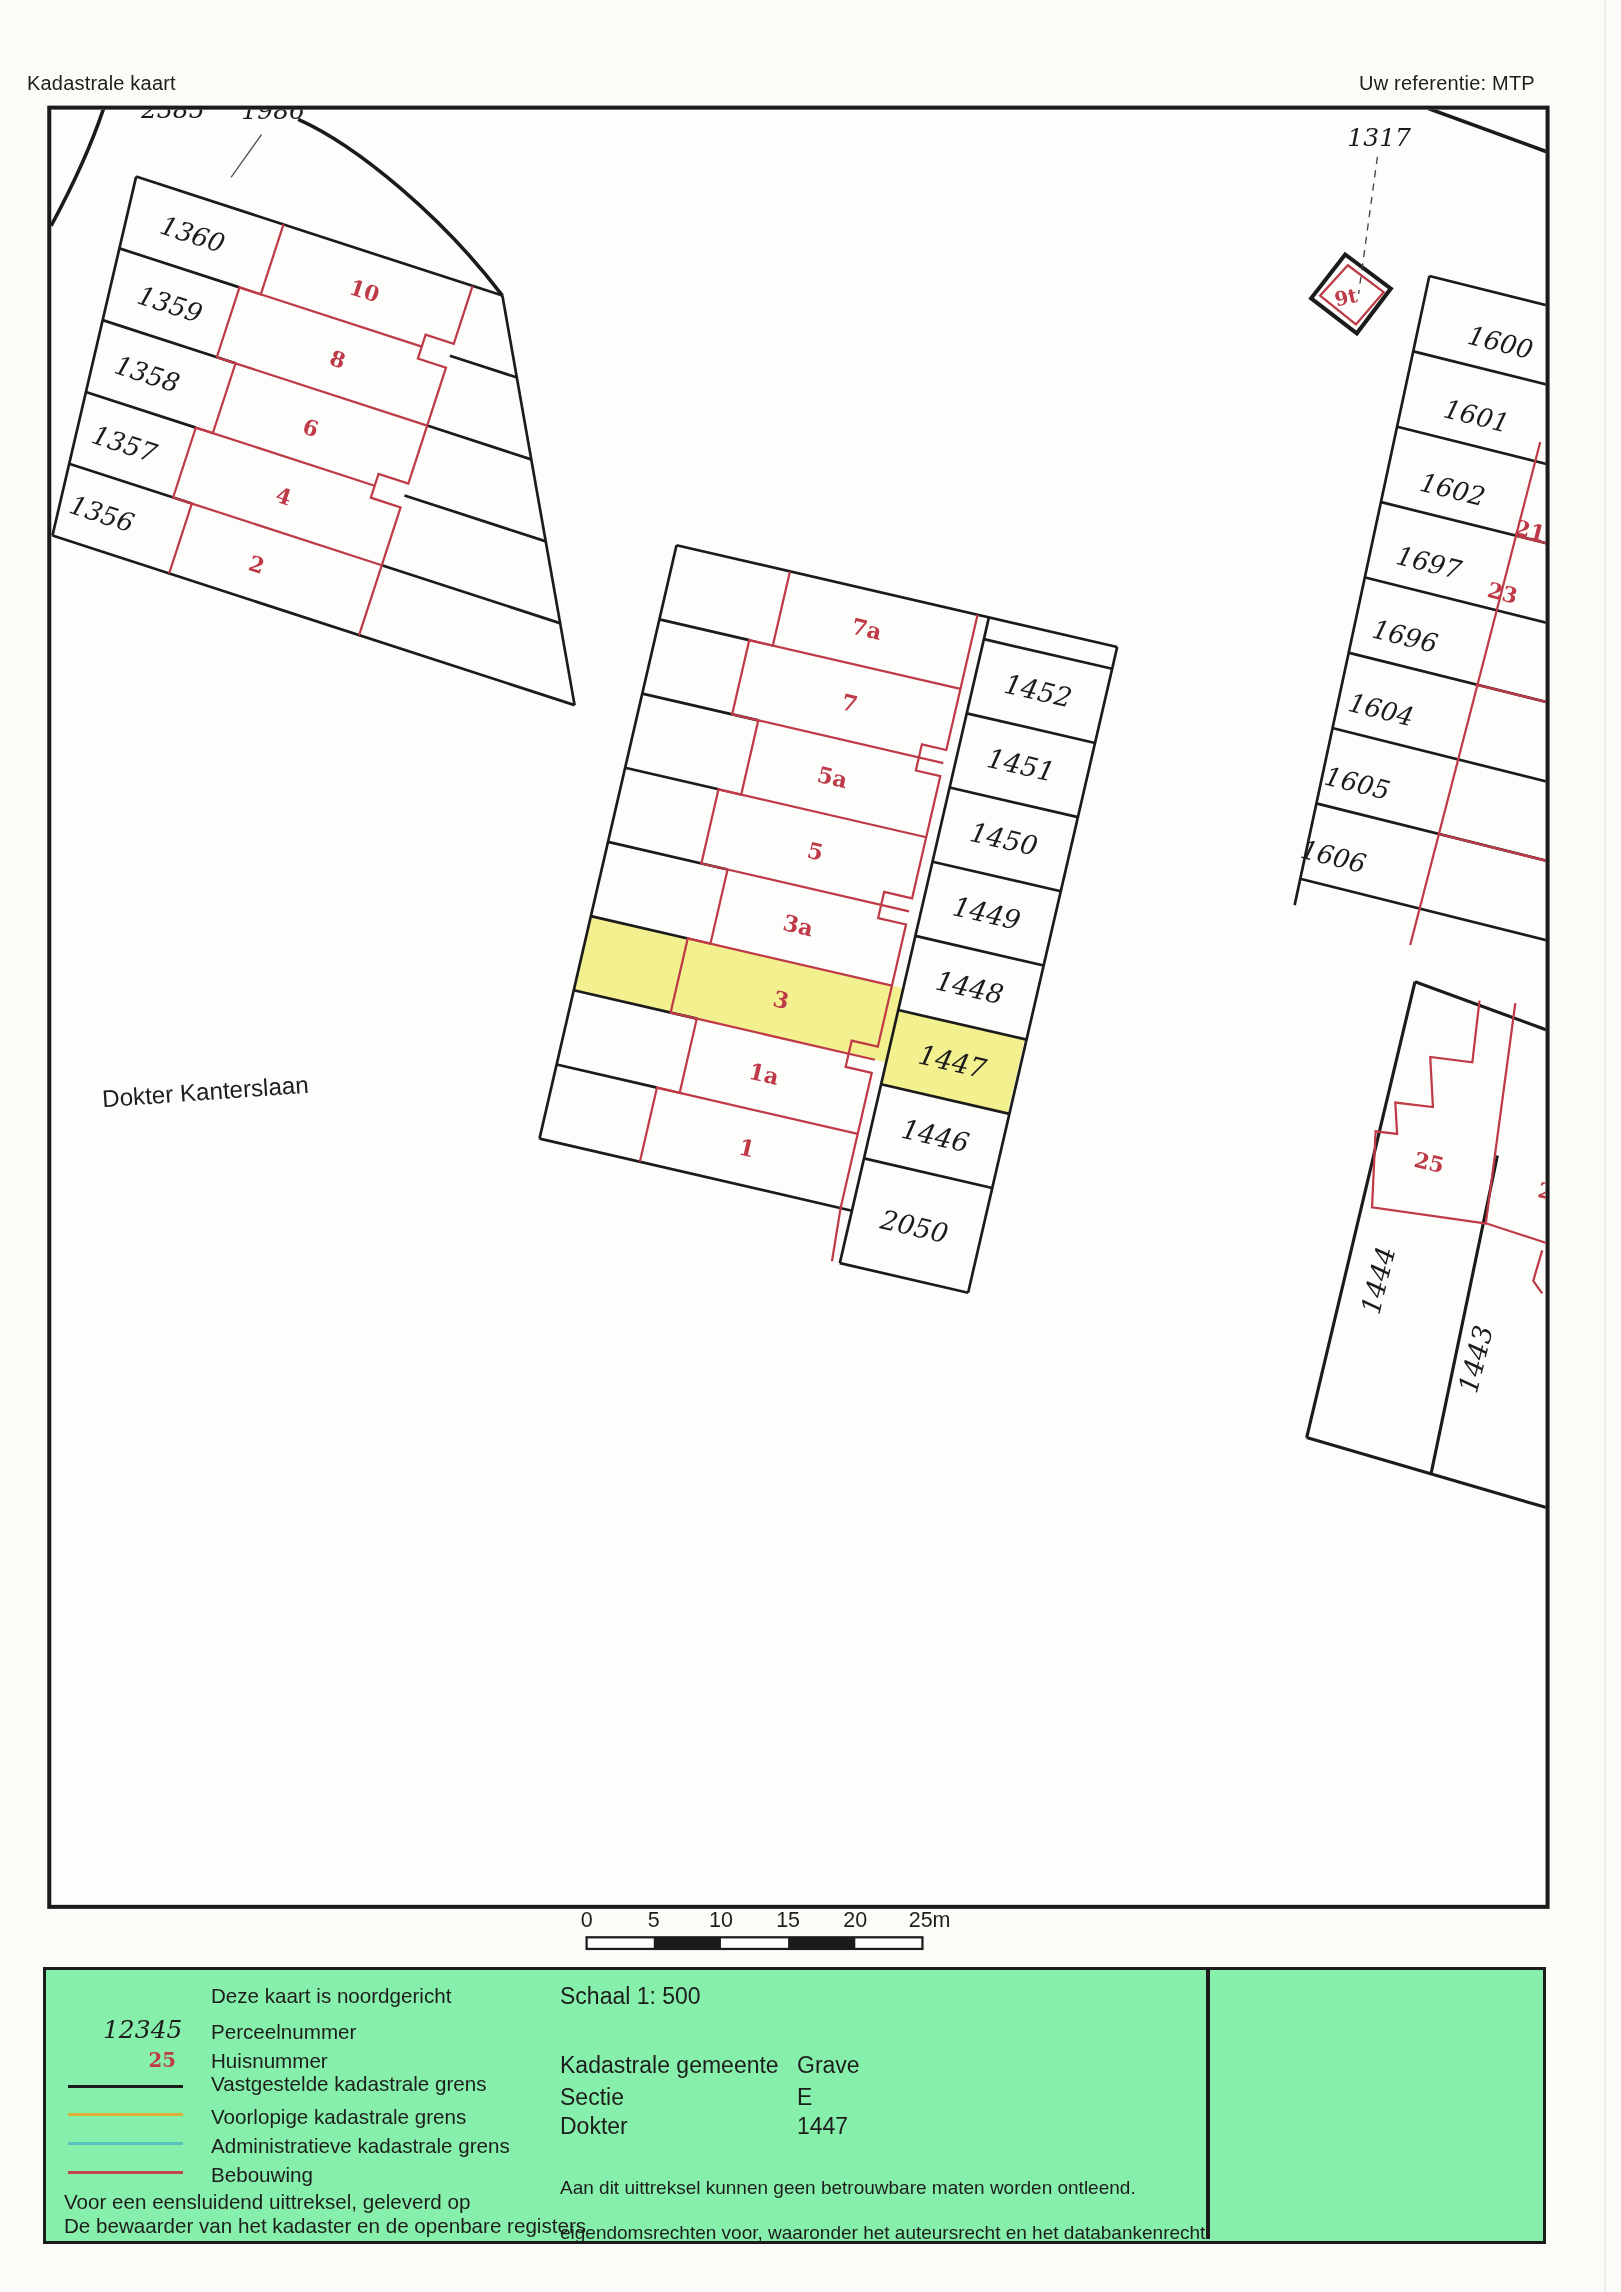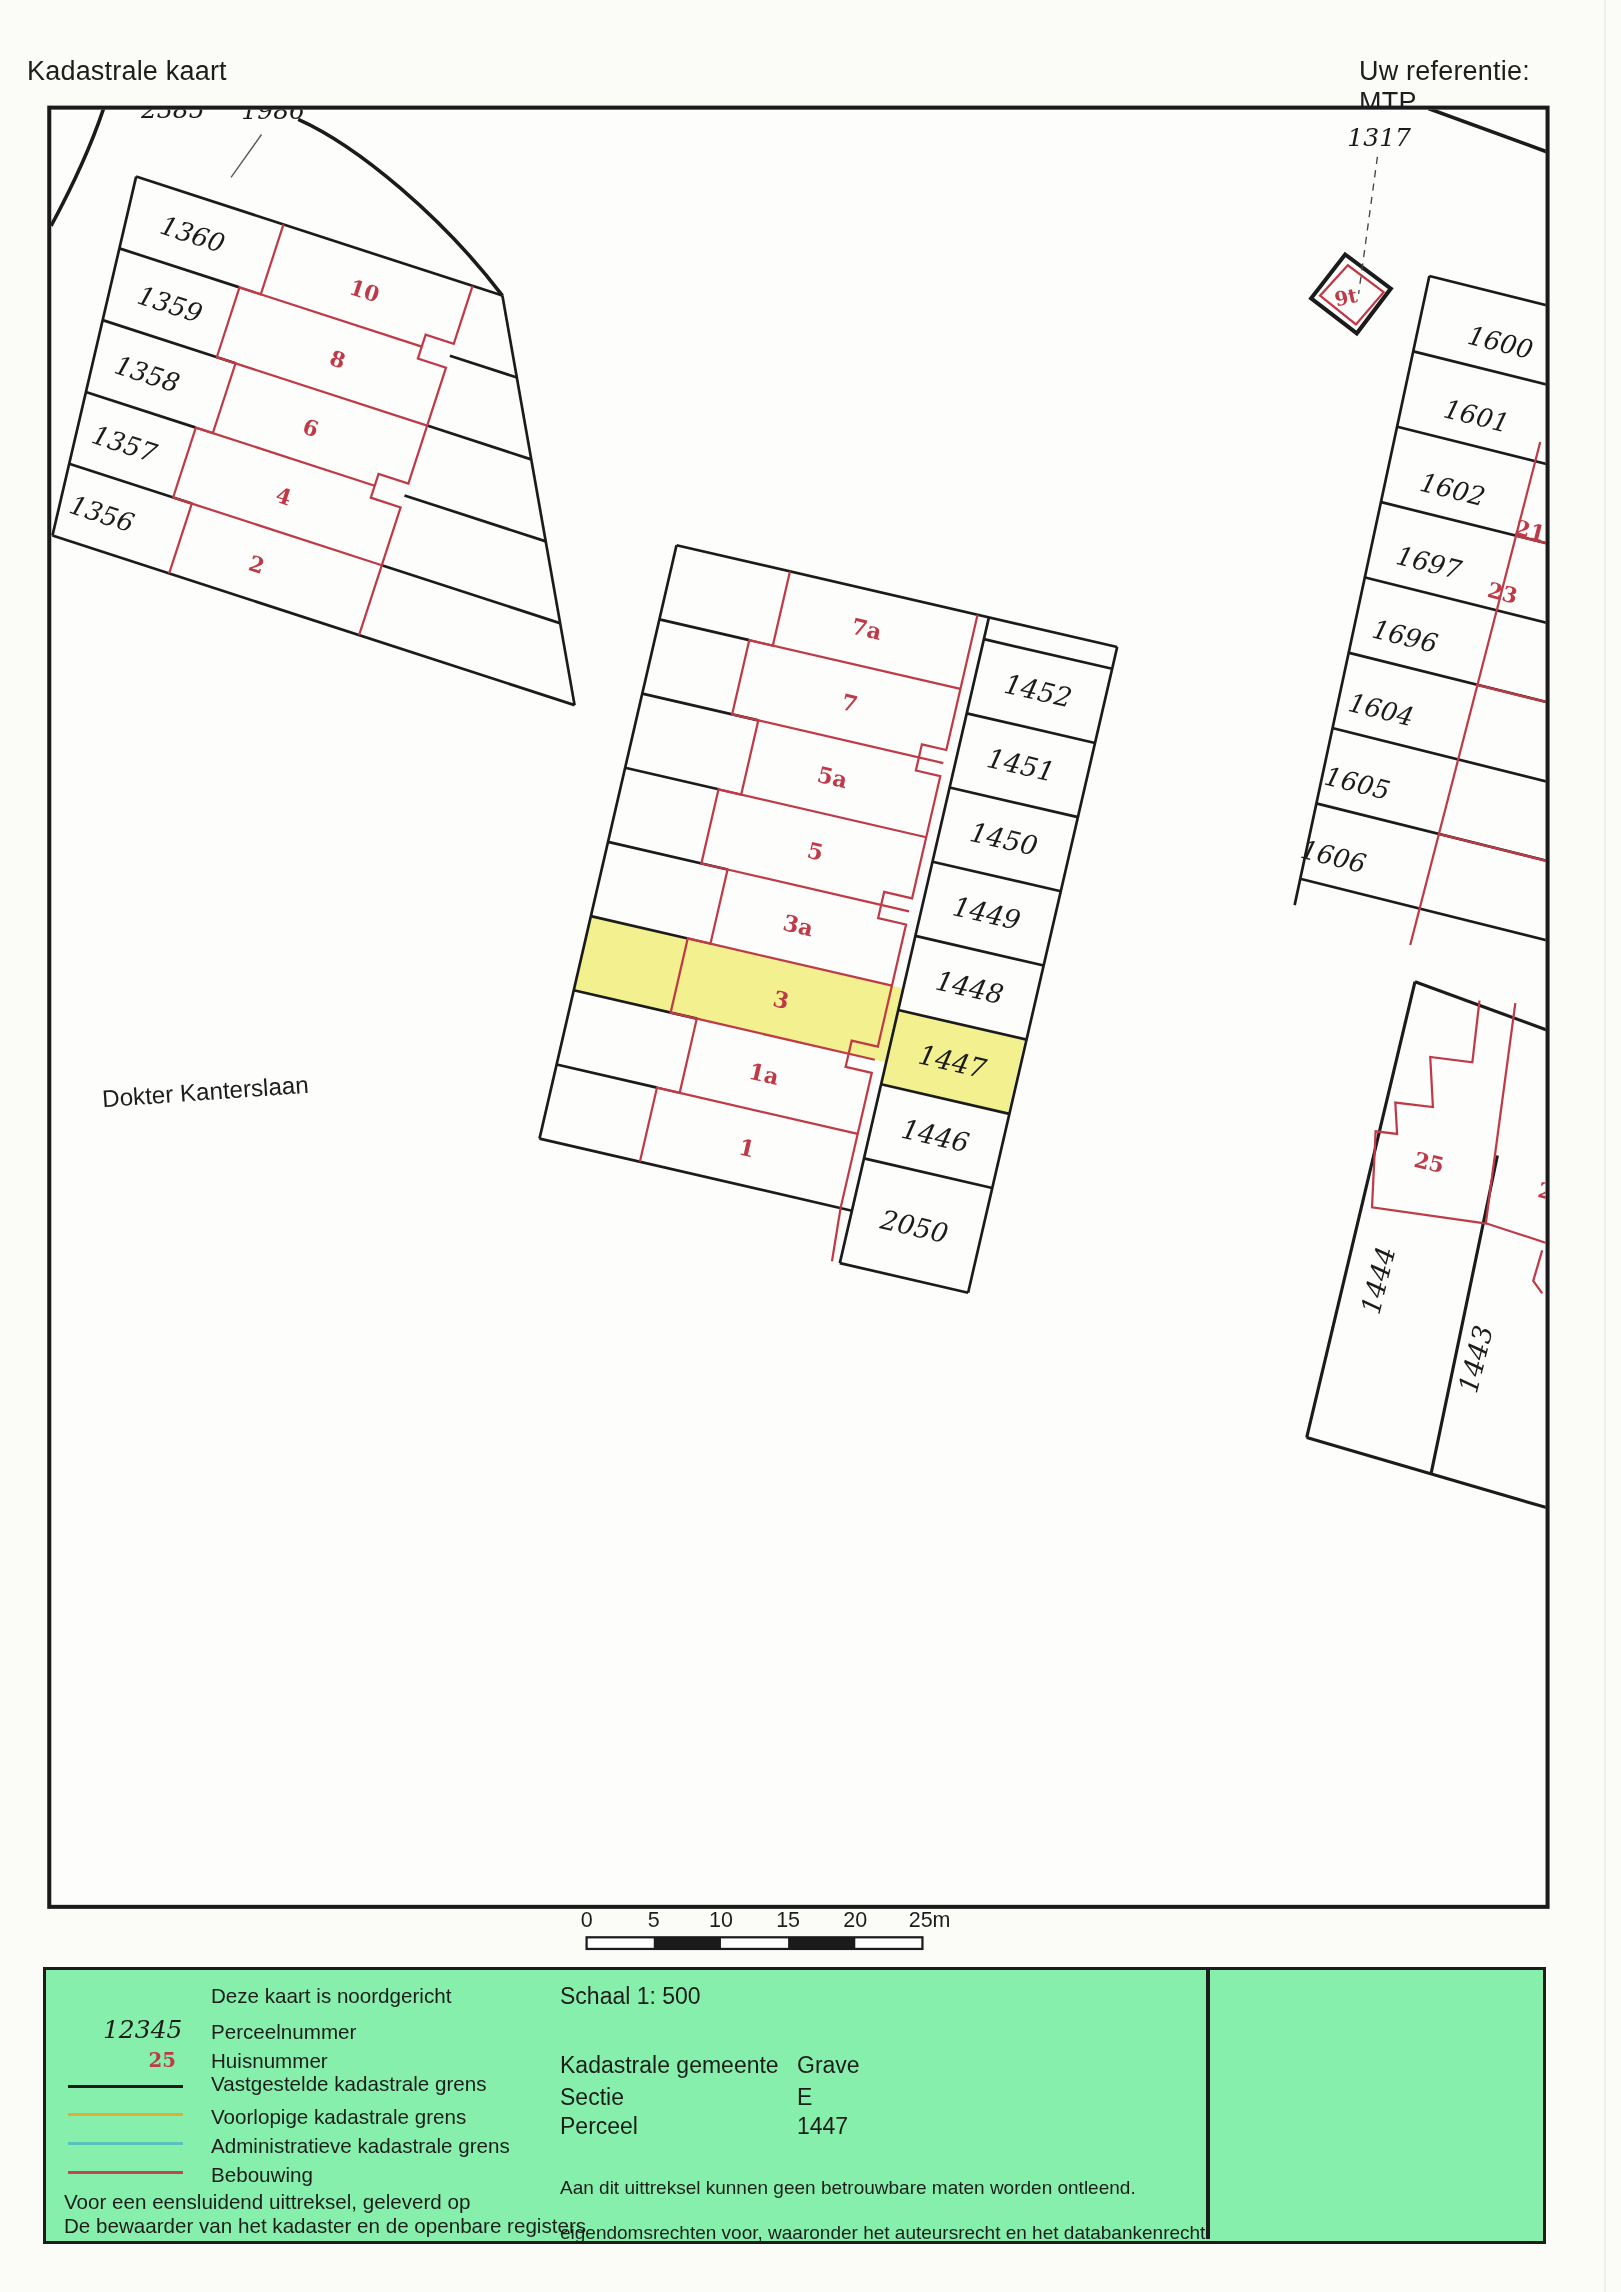--- a/index.html
+++ b/index.html
@@ -5,21 +5,21 @@
   html,body{margin:0;padding:0;}
   body{
     width:1621px;height:2293px;position:relative;
     background:#fbfbf8;
     font-family:"Liberation Sans", sans-serif;
     color:#1d1d1b;
     overflow:hidden;
   }
   .abs{position:absolute;}
   #map-svg{position:absolute;left:0;top:0;}
-  .hdr{font-size:27px;letter-spacing:0.2px;}
+  .hdr{font-size:20px;letter-spacing:0.2px;margin-top:16px;}
   
   .legend-box{
     left:43px;top:1967px;width:1497px;height:271px;
     border:3.6px solid #1c1c1c;background:#86efac;
   }
   .legend-box .row{position:absolute;font-size:20.6px;white-space:nowrap;}
   .sample-line{position:absolute;width:115px;height:2.7px;}
   .sample-num{position:absolute;text-align:right;width:115px;}
   .vdivider{position:absolute;left:1160px;top:-1.8px;width:3.6px;height:271px;background:#1c1c1c;}
   .info-label{position:absolute;font-size:23px;}
@@ -229,21 +229,21 @@
   <div class="row" style="left:18px;top:244px;">De bewaarder van het kadaster en de openbare registers</div>
 
   <div class="info-label" style="left:514px;top:12.5px;">Schaal 1: 500</div>
 
   <div class="info-label" style="left:514px;top:82px;">Kadastrale gemeente</div>
   <div class="info-value" style="left:751px;top:82px;">Grave</div>
 
   <div class="info-label" style="left:514px;top:114px;">Sectie</div>
   <div class="info-value" style="left:751px;top:114px;">E</div>
 
-  <div class="info-label" style="left:514px;top:143px;">Perceel</div>
+  <div class="info-label" style="left:514px;top:143px;">Dokter</div>
   <div class="info-value" style="left:751px;top:143px;">1447</div>
 
   <div class="disc" style="left:514px;top:207px;">Aan dit uittreksel kunnen geen betrouwbare maten worden ontleend.</div>
   <div class="disc" style="left:514px;top:252px;">eigendomsrechten voor, waaronder het auteursrecht en het databankenrecht.</div>
 </div>
 
 <div class="abs scan-line"></div>
 
 
 </body></html>

